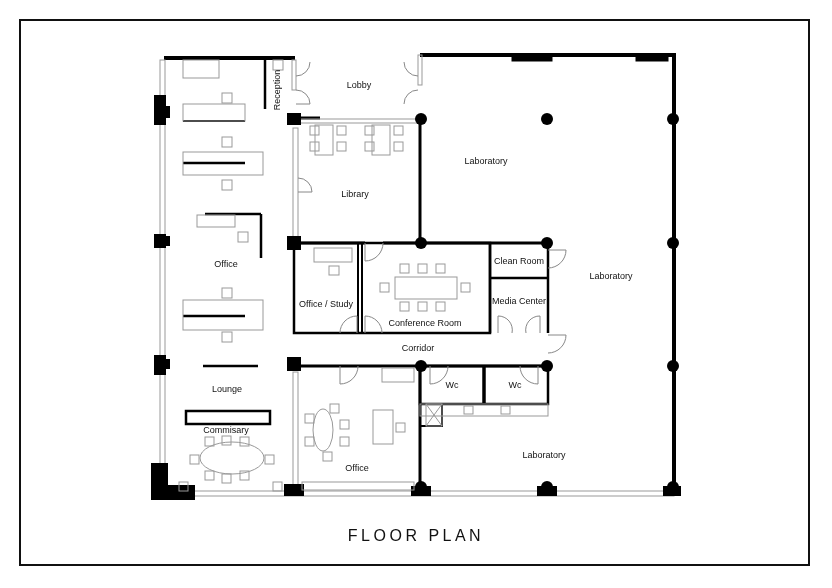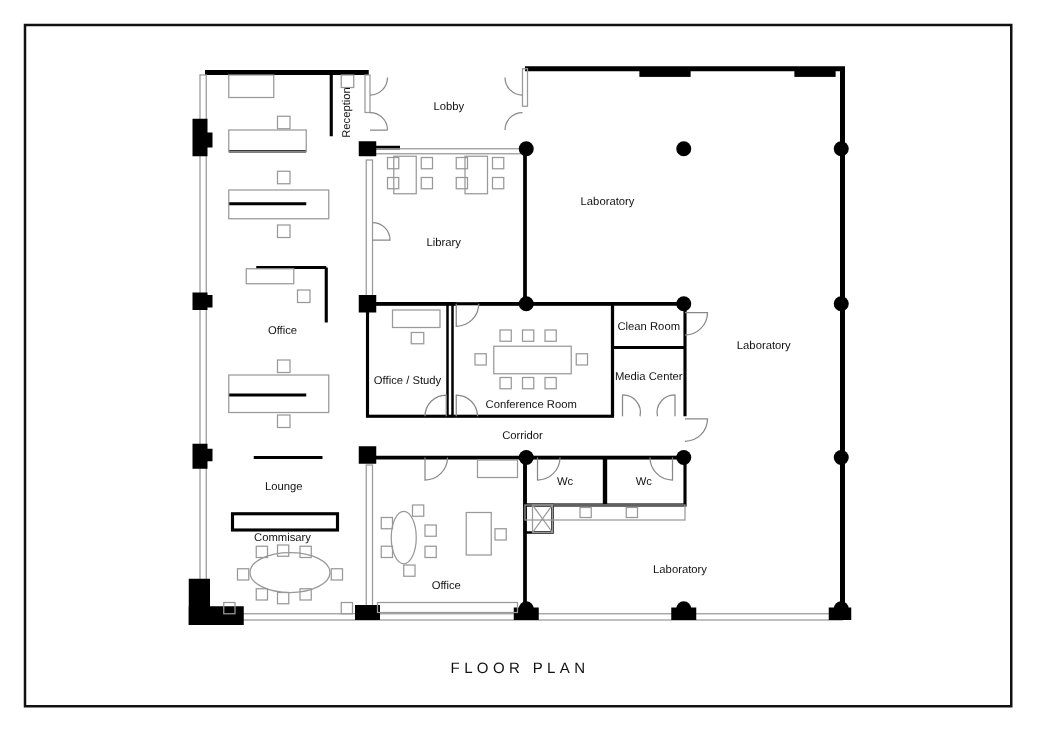--- a/index.html
+++ b/index.html
@@ -1,20 +1,20 @@
 <!DOCTYPE html>
 <html><head>
   <meta charset="utf-8">
   <style>
     html, body { margin: 0; padding: 0; background: #ffffff; }
     body { width: 832px; height: 588px; position: relative; overflow: hidden; font-family: "Liberation Sans", sans-serif; }
     #sheet { position: absolute; left: 19px; top: 19px; width: 791px; height: 547px; border: 2px solid #111; box-sizing: border-box; }
     #plan { position: absolute; left: 0; top: 0; width: 832px; height: 588px; }
     .lbl { font-family: "Liberation Sans", sans-serif; font-size: 9px; fill: #111; }
-    .title { position: absolute; left: 0; width: 832px; top: 527px; text-align: center; font-size: 12px; letter-spacing: 3.5px; color: #111; font-family: "Liberation Sans", sans-serif; }
+    .title { position: absolute; left: 0; width: 832px; top: 527px; text-align: center; font-size: 16px; letter-spacing: 3.5px; color: #111; font-family: "Liberation Sans", sans-serif; }
   </style>
 </head>
 <body>
 
 <div id="sheet"></div>
 
 <svg id="plan" viewBox="0 0 832 588" xmlns="http://www.w3.org/2000/svg">
   <g stroke="#000" fill="none">
 
     <line x1="164" y1="58" x2="295" y2="58" stroke-width="4"></line>

